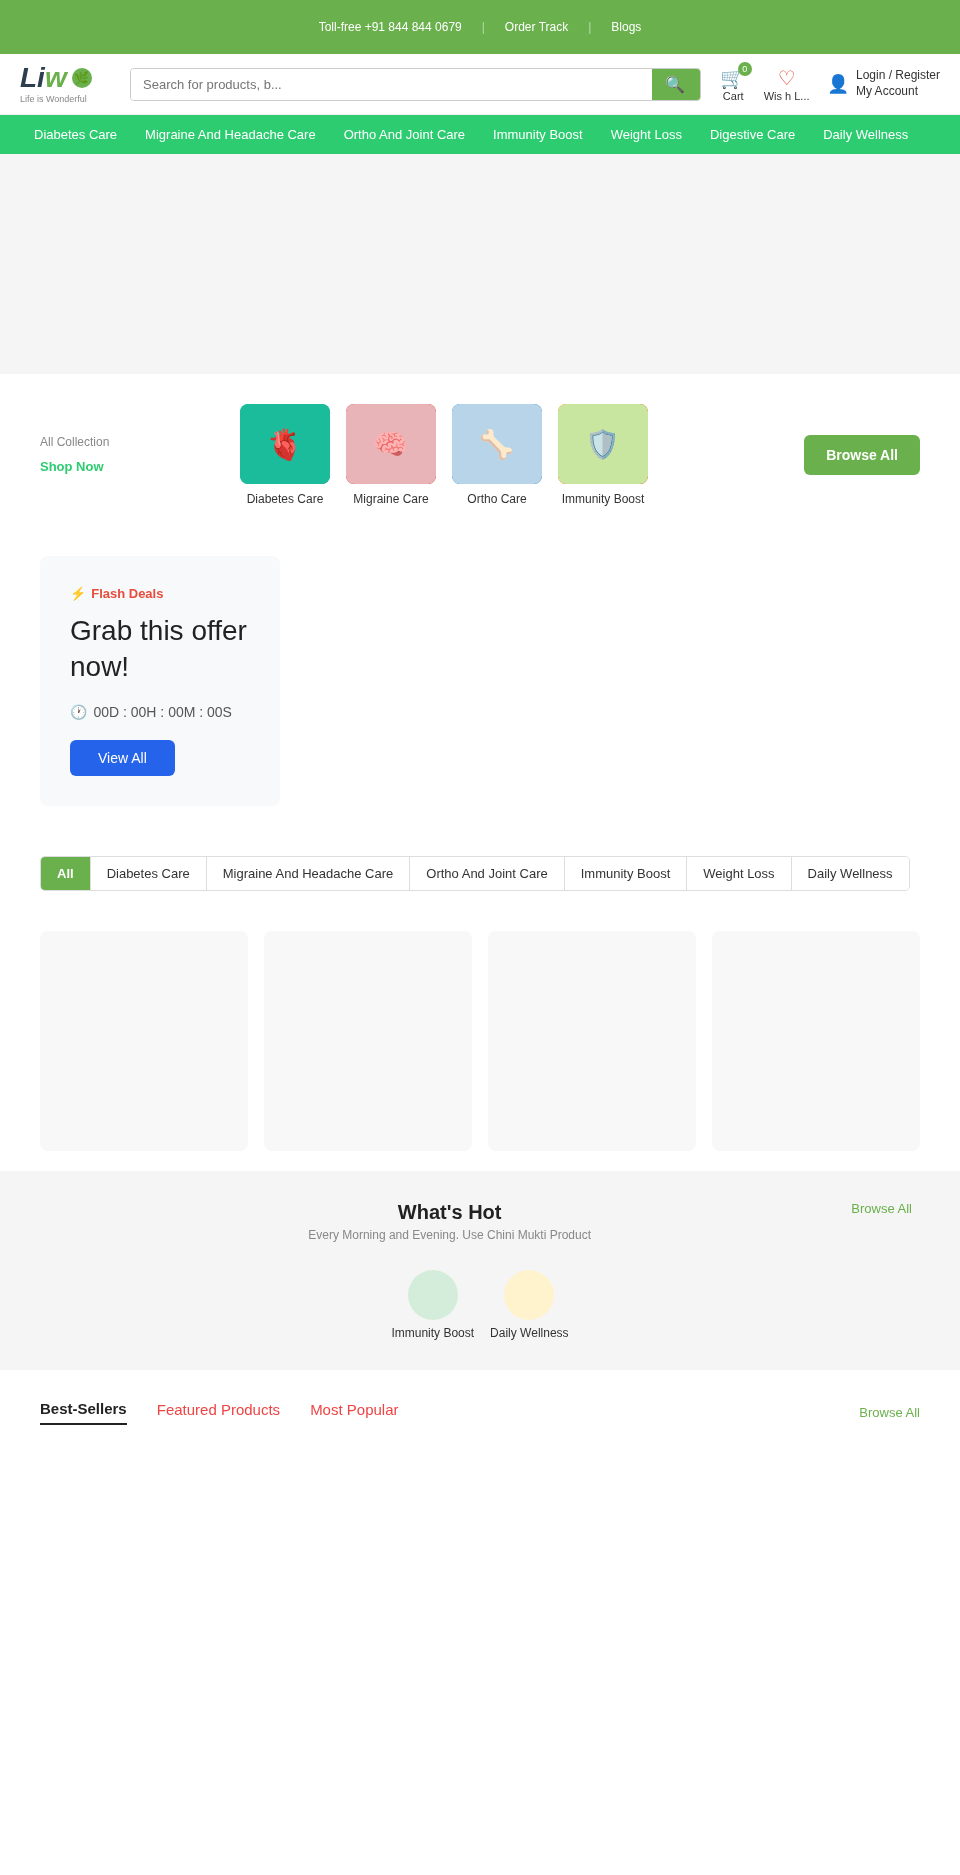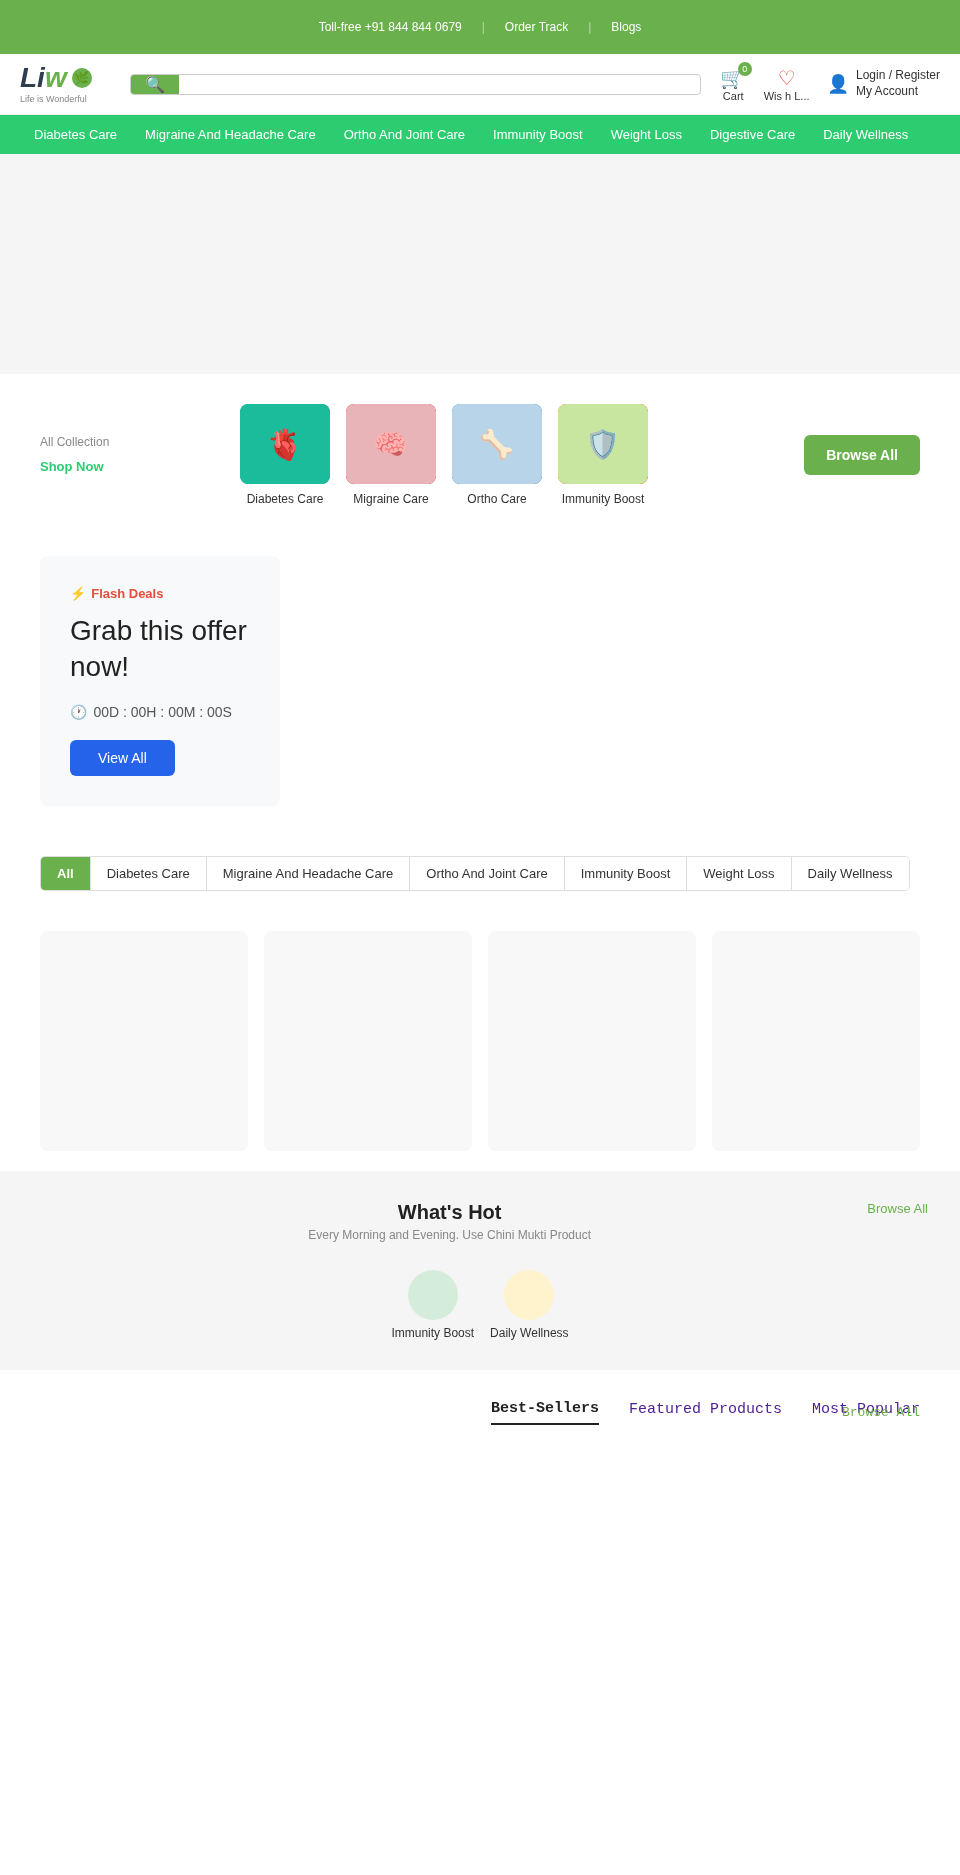--- a/index.html
+++ b/index.html
@@ -317,21 +317,21 @@
     }
     .product-card-placeholder {
       background: #f8f8f8;
       border-radius: 8px;
       height: 220px;
     }
 
     
     .whats-hot-section {
       background: #f5f5f5;
-      padding: 30px 32px;
+      padding: 30px 48px;
     }
     .whats-hot-header {
       display: flex;
       justify-content: space-between;
       align-items: flex-start;
       margin-bottom: 8px;
     }
     .whats-hot-title-area { text-align: center; flex: 1; }
     .whats-hot-title {
       font-size: 20px;
@@ -374,29 +374,28 @@
     }
 
     
     .best-sellers-section {
       padding: 30px 40px;
       background: #fff;
     }
     .bs-tabs {
       display: flex;
       align-items: center;
-      justify-content: flex-end;
+      justify-content: flex-start;
       gap: 30px;
       margin-bottom: 4px;
       position: relative;
-      font-family: Liberation Mono, monospace;
     }
     .bs-tab {
       font-size: 15px;
-      color: #4c1d95;
+      color: #ef4444;
       cursor: pointer;
       padding-bottom: 6px;
     }
     .bs-tab.active {
       color: #222;
       font-weight: bold;
       border-bottom: 2px solid #222;
     }
     .bs-browse-all {
       position: absolute;
@@ -471,20 +470,21 @@
       </span>
       <svg width="22" height="22" viewBox="0 0 22 22">
         <circle cx="11" cy="11" r="10" fill="#6ab04c"></circle>
         <text x="11" y="15" font-size="12" fill="white" text-anchor="middle">🌿</text>
       </svg>
     </div>
     <span class="logo-tagline">Life is Wonderful</span>
   </div>
 
   <div class="search-bar">
+    <input type="text" placeholder="Search for products, b..." style="">
     <button>
       <span>🔍</span>
     </button>
   </div>
 
   <div class="header-actions">
     <div class="cart-btn">
       <span class="cart-icon">🛒</span>
       <span class="cart-badge">0</span>
       <span>Cart</span>

